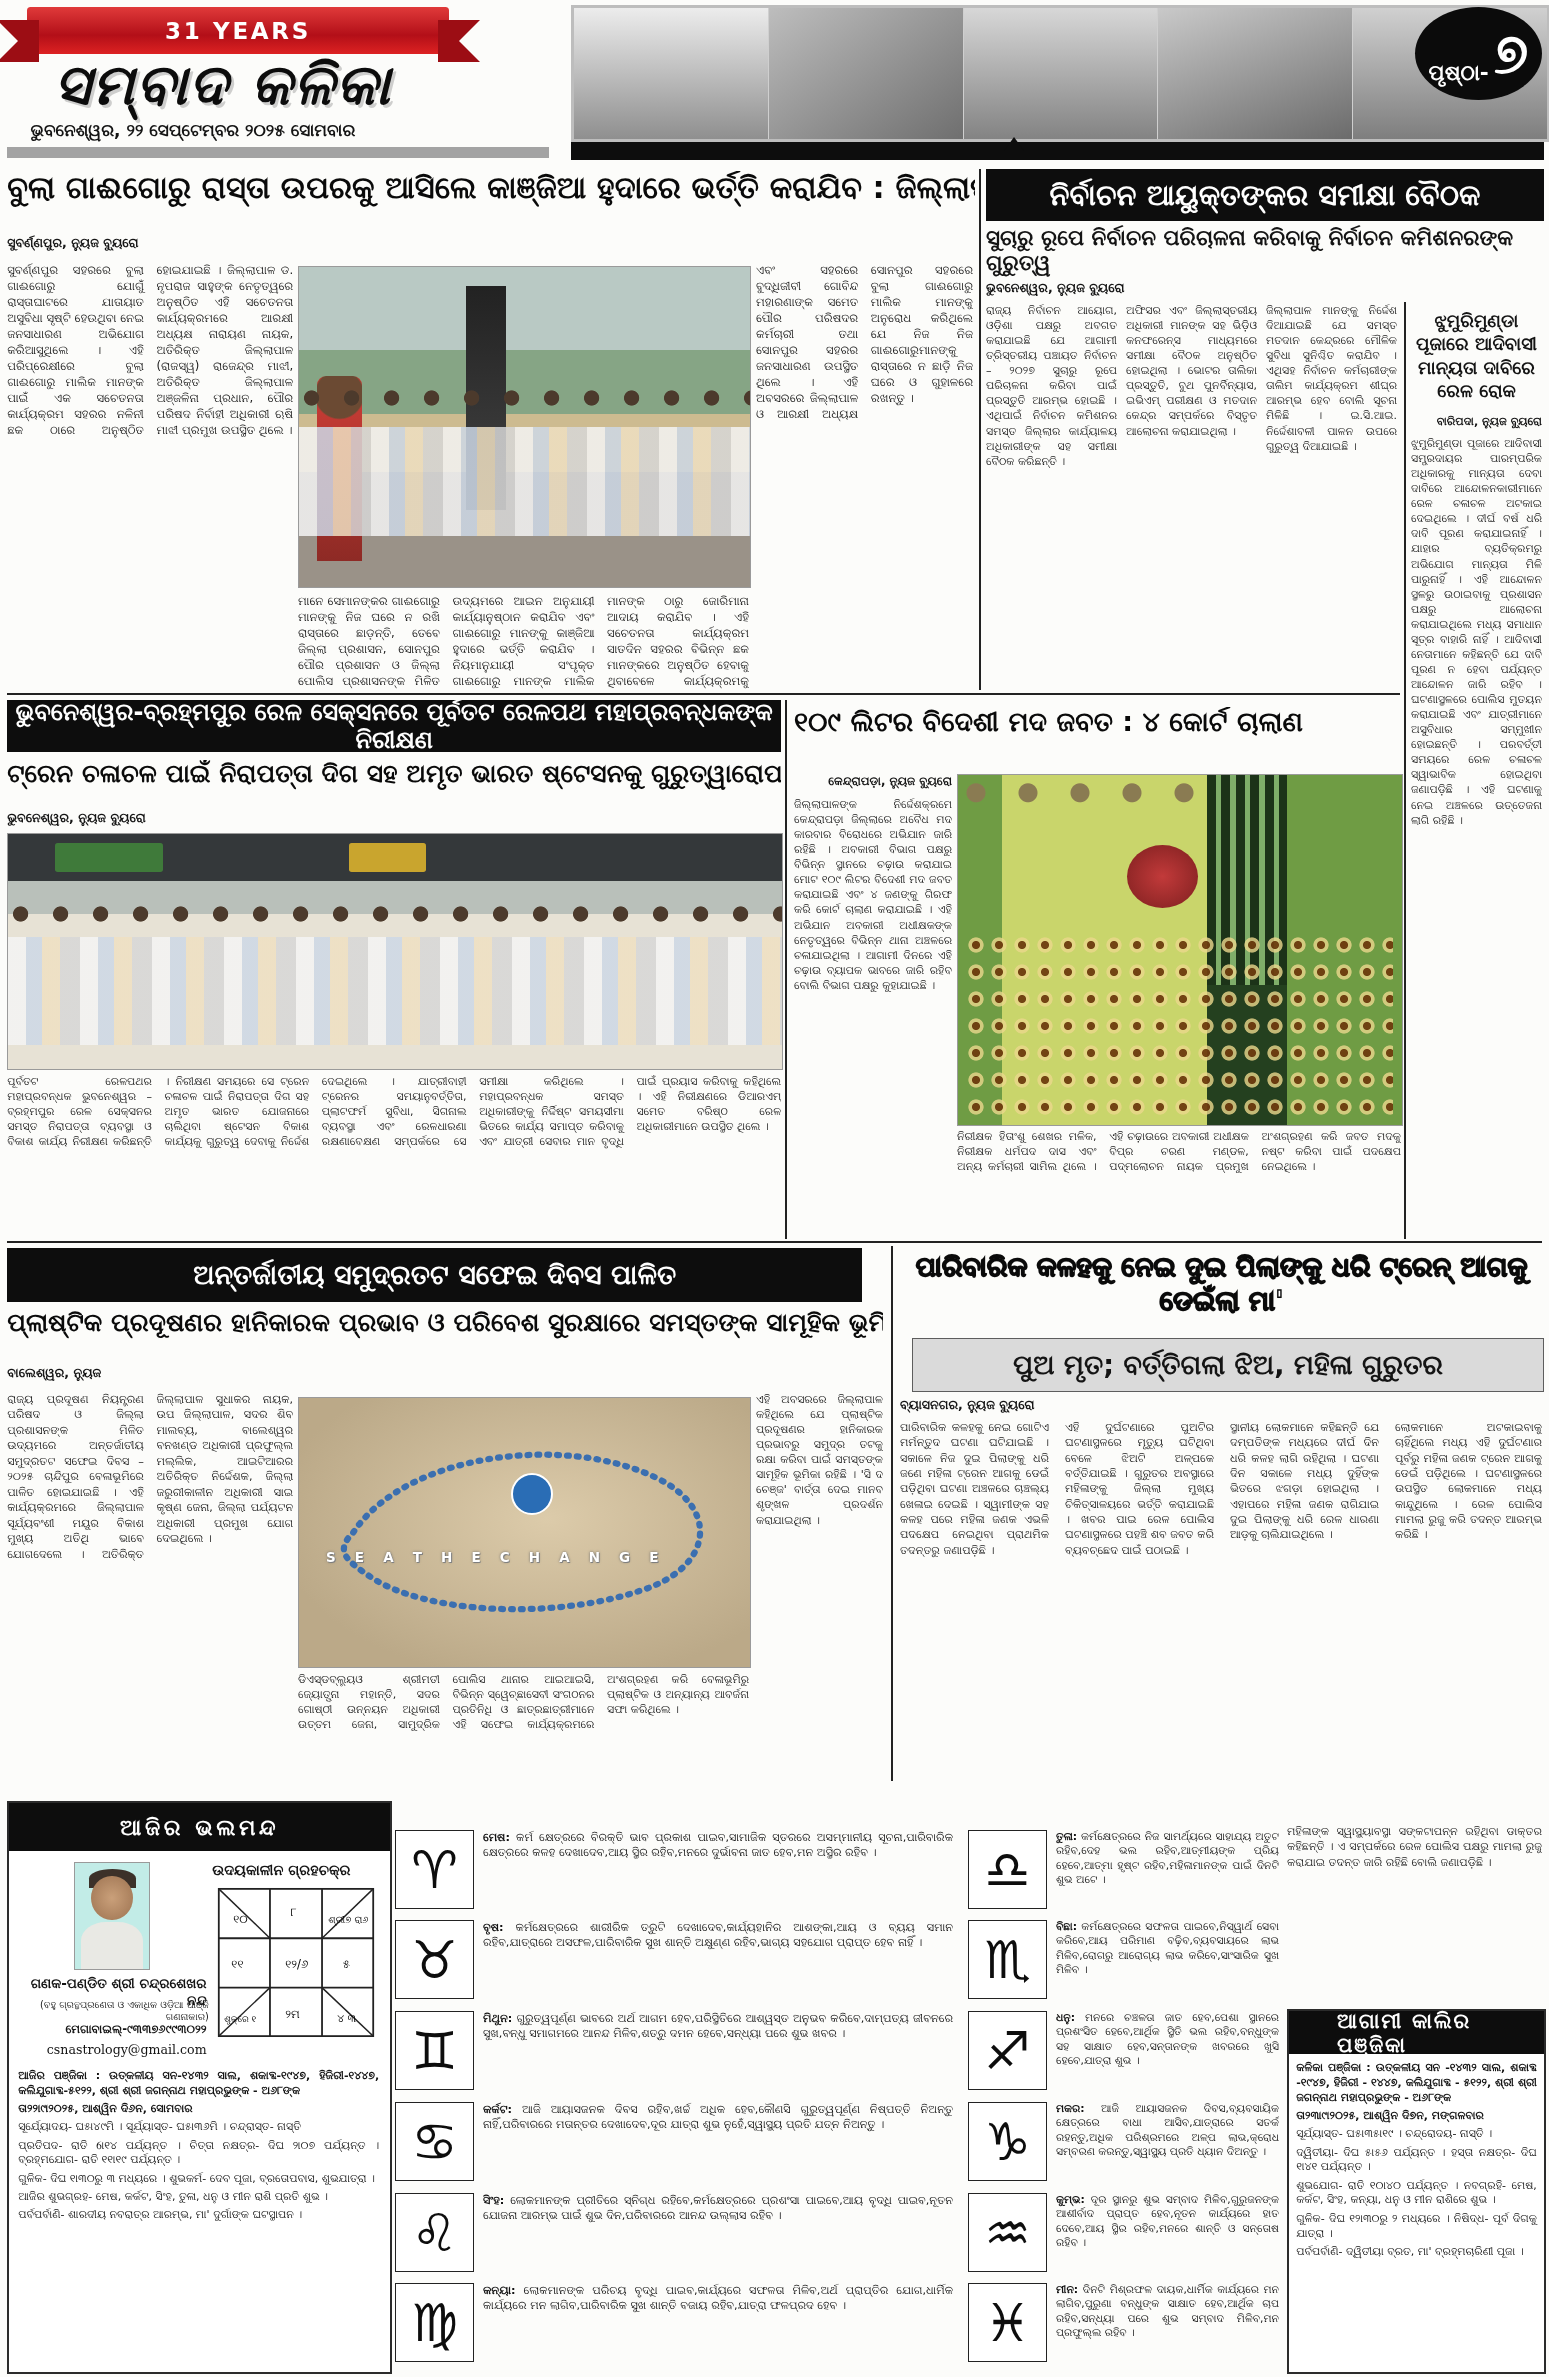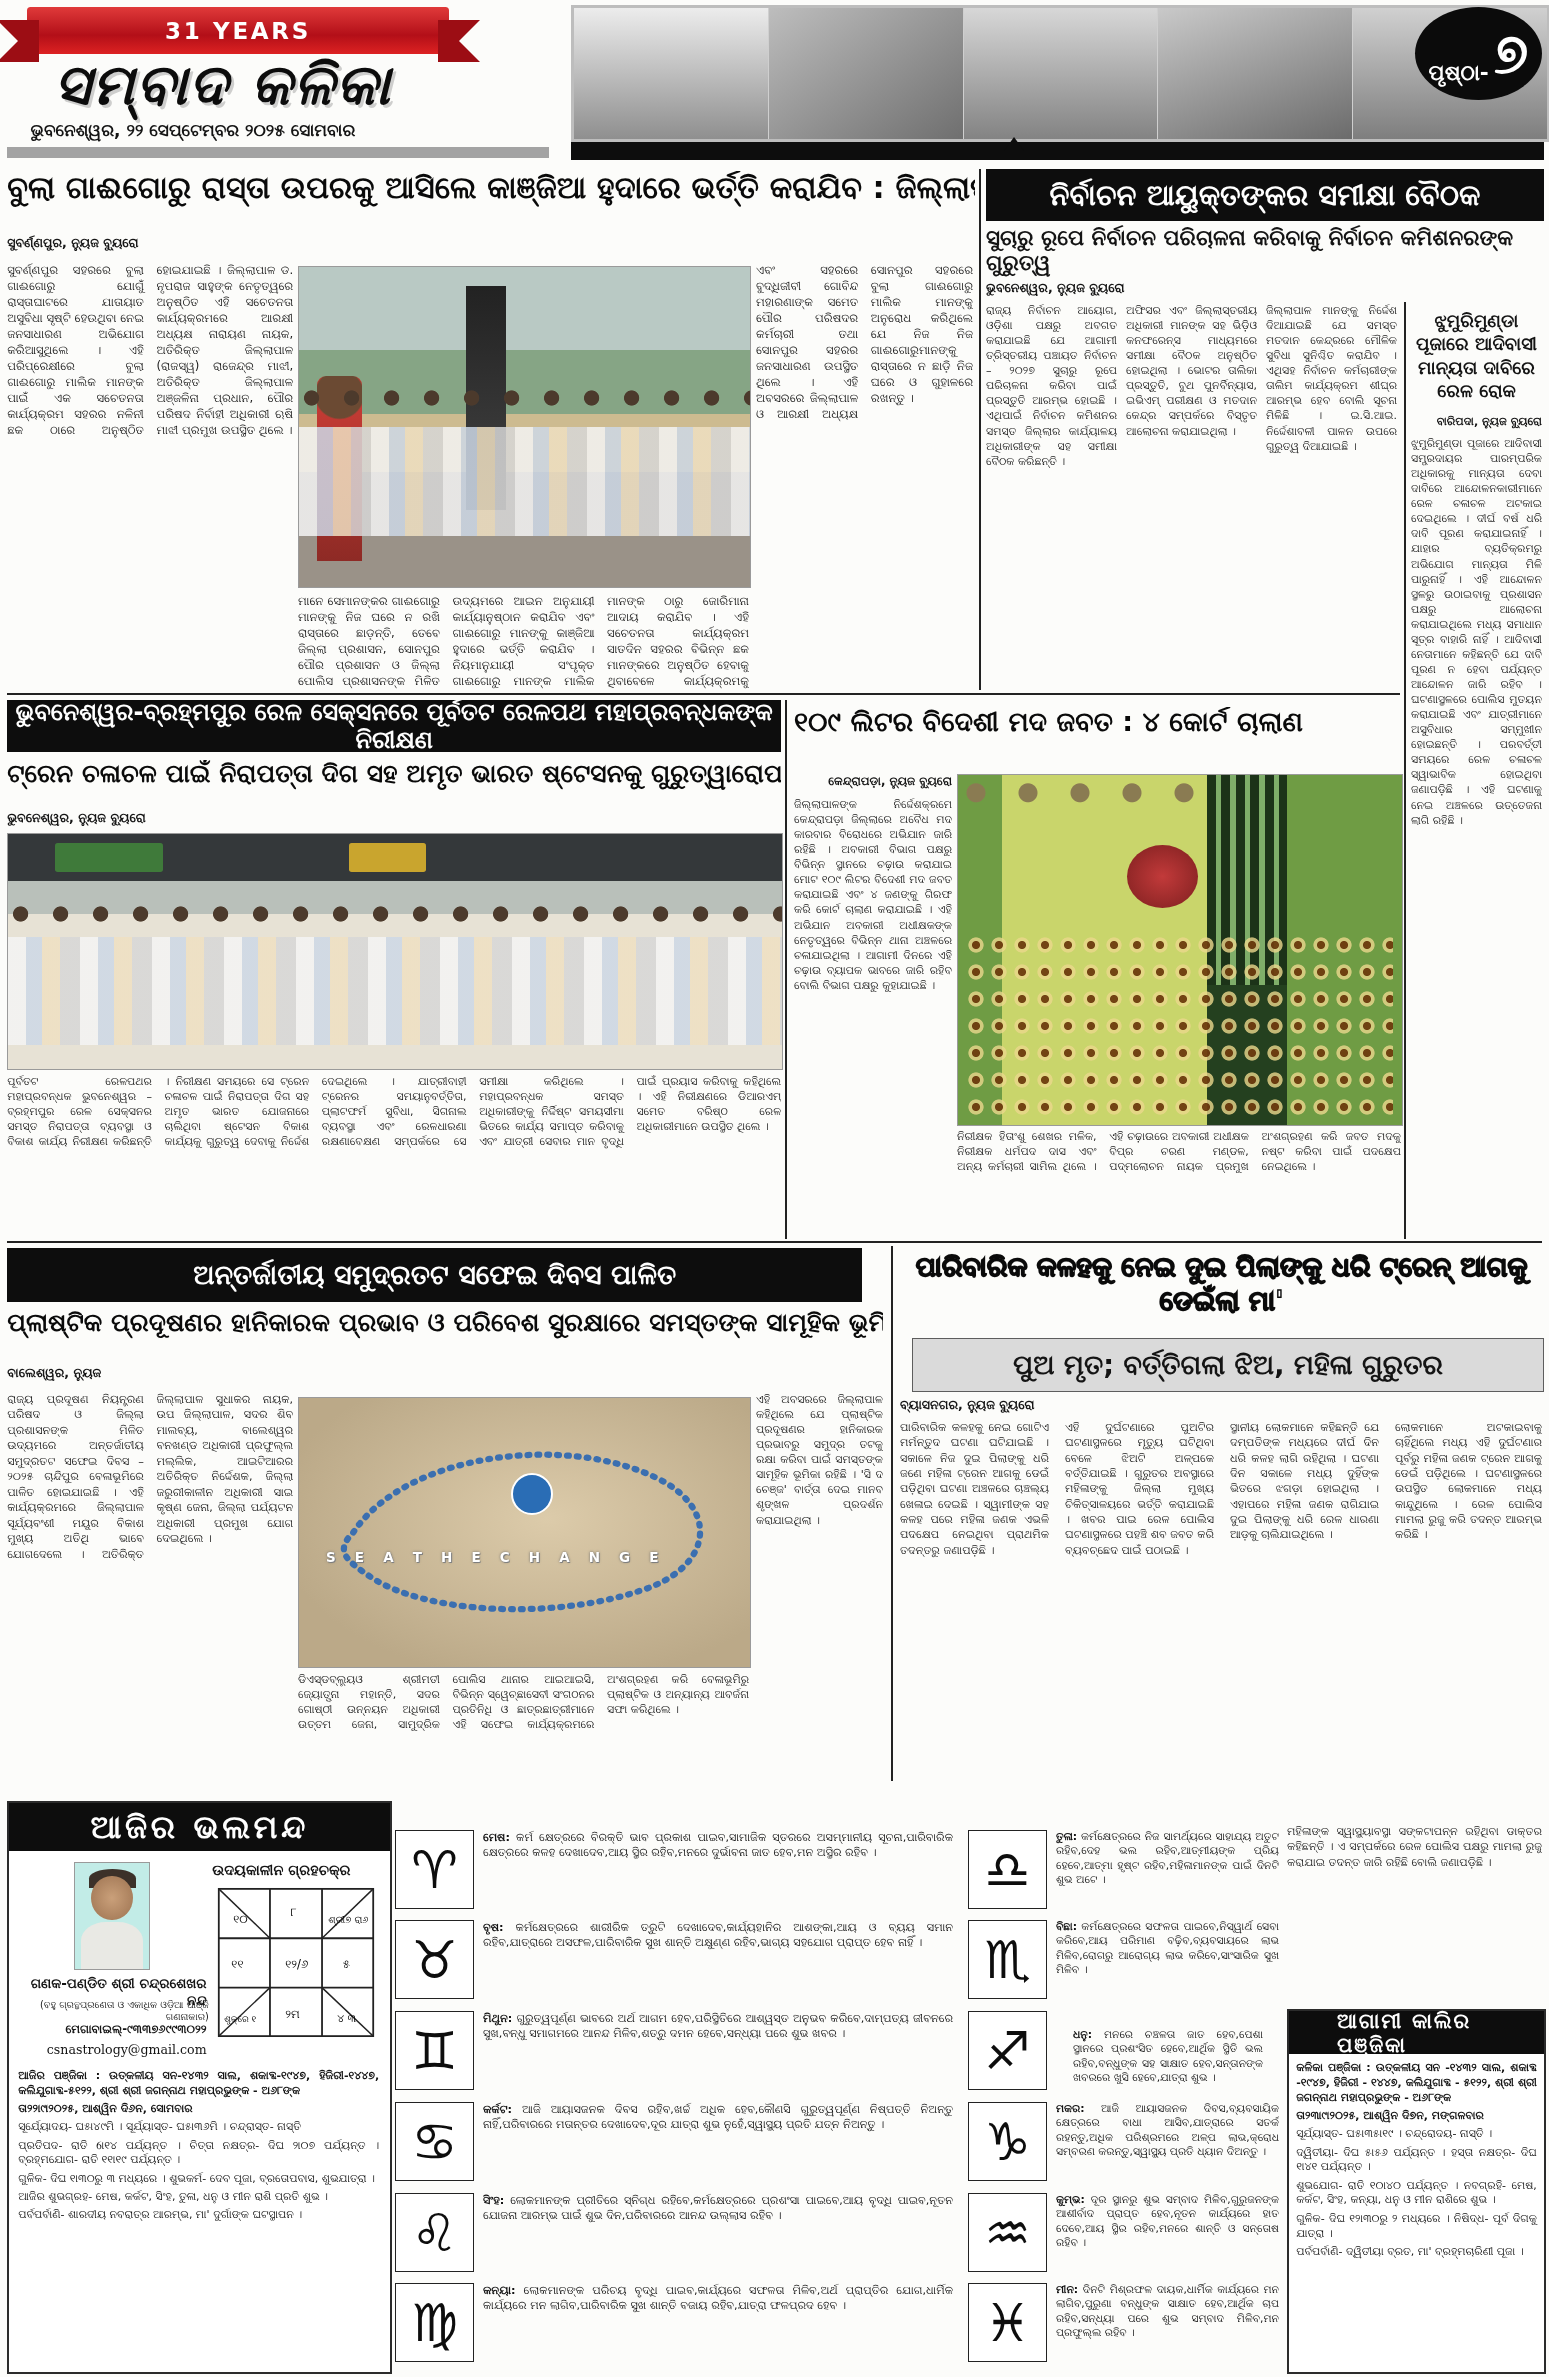--- a/index.html
+++ b/index.html
@@ -177,21 +177,21 @@
   <div class="abs outline-hl" style="left:900px;top:1250px;width:643px;height:83px;">ପାରିବାରିକ କଳହକୁ ନେଇ ଦୁଇ ପିଲାଙ୍କୁ ଧରି ଟ୍ରେନ୍ ଆଗକୁ ଡେଇଁଲା ମା'</div>
   <div class="abs graybox" style="left:912px;top:1338px;width:630px;height:52px;">ପୁଅ ମୃତ; ବର୍ତ୍ତିଗଲା ଝିଅ, ମହିଳା ଗୁରୁତର</div>
   <div class="abs byline" style="left:900px;top:1397px;width:233px;">ବ୍ୟାସନଗର, ନ୍ୟୁଜ ବ୍ୟୁରୋ</div>
   <div class="abs body-sm" style="left:900px;top:1420px;width:149px;height:395px;font-size:11.2px;">ପାରିବାରିକ କଳହକୁ ନେଇ ଗୋଟିଏ ମର୍ମନ୍ତୁଦ ଘଟଣା ଘଟିଯାଇଛି । ସକାଳେ ନିଜ ଦୁଇ ପିଲାଙ୍କୁ ଧରି ଜଣେ ମହିଳା ଟ୍ରେନ ଆଗକୁ ଡେଇଁ ପଡ଼ିଥିବା ଘଟଣା ଅଞ୍ଚଳରେ ଚାଞ୍ଚଲ୍ୟ ଖେଳାଇ ଦେଇଛି । ସ୍ୱାମୀଙ୍କ ସହ କଳହ ପରେ ମହିଳା ଜଣକ ଏଭଳି ପଦକ୍ଷେପ ନେଇଥିବା ପ୍ରାଥମିକ ତଦନ୍ତରୁ ଜଣାପଡ଼ିଛି ।</div>
   <div class="abs body-sm" style="left:1065px;top:1420px;width:149px;height:395px;font-size:11.2px;">ଏହି ଦୁର୍ଘଟଣାରେ ପୁଅଟିର ଘଟଣାସ୍ଥଳରେ ମୃତ୍ୟୁ ଘଟିଥିବା ବେଳେ ଝିଅଟି ଅଳ୍ପକେ ବର୍ତ୍ତିଯାଇଛି । ଗୁରୁତର ଅବସ୍ଥାରେ ମହିଳାଙ୍କୁ ଜିଲ୍ଲା ମୁଖ୍ୟ ଚିକିତ୍ସାଳୟରେ ଭର୍ତ୍ତି କରାଯାଇଛି । ଖବର ପାଇ ରେଳ ପୋଲିସ ଘଟଣାସ୍ଥଳରେ ପହଞ୍ଚି ଶବ ଜବତ କରି ବ୍ୟବଚ୍ଛେଦ ପାଇଁ ପଠାଇଛି ।</div>
   <div class="abs body-sm" style="left:1230px;top:1420px;width:149px;height:395px;font-size:11.2px;">ସ୍ଥାନୀୟ ଲୋକମାନେ କହିଛନ୍ତି ଯେ ଦମ୍ପତିଙ୍କ ମଧ୍ୟରେ ଦୀର୍ଘ ଦିନ ଧରି କଳହ ଲାଗି ରହିଥିଲା । ଘଟଣା ଦିନ ସକାଳେ ମଧ୍ୟ ଦୁହିଁଙ୍କ ଭିତରେ ଝଗଡ଼ା ହୋଇଥିଲା । ଏହାପରେ ମହିଳା ଜଣକ ରାଗିଯାଇ ଦୁଇ ପିଲାଙ୍କୁ ଧରି ରେଳ ଧାରଣା ଆଡ଼କୁ ଚାଲିଯାଇଥିଲେ ।</div>
   <div class="abs body-sm" style="left:1395px;top:1420px;width:147px;height:395px;font-size:11.2px;">ଲୋକମାନେ ଅଟକାଇବାକୁ ଚାହିଁଥିଲେ ମଧ୍ୟ ଏହି ଦୁର୍ଘଟଣାର ପୂର୍ବରୁ ମହିଳା ଜଣକ ଟ୍ରେନ ଆଗକୁ ଡେଇଁ ପଡ଼ିଥିଲେ । ଘଟଣାସ୍ଥଳରେ ଉପସ୍ଥିତ ଲୋକମାନେ ମଧ୍ୟ କାନ୍ଦୁଥିଲେ । ରେଳ ପୋଲିସ ମାମଲା ରୁଜୁ କରି ତଦନ୍ତ ଆରମ୍ଭ କରିଛି ।</div>
   <div class="abs body-sm" style="left:1287px;top:1824px;width:255px;height:172px;font-size:11.2px;">ମହିଳାଙ୍କ ସ୍ୱାସ୍ଥ୍ୟାବସ୍ଥା ସଙ୍କଟାପନ୍ନ ରହିଥିବା ଡାକ୍ତର କହିଛନ୍ତି । ଏ ସମ୍ପର୍କରେ ରେଳ ପୋଲିସ ପକ୍ଷରୁ ମାମଲା ରୁଜୁ କରାଯାଇ ତଦନ୍ତ ଜାରି ରହିଛି ବୋଲି ଜଣାପଡ଼ିଛି ।</div>
 
   <div class="abs boxed" style="left:7.2px;top:1801px;width:381px;height:569px;">
-    <div class="box-head" style="height:48px;font-size:32px;">ଆଜିର ଭଲମନ୍ଦ</div>
+    <div class="box-head" style="height:48px;font-size:22px;">ଆଜିର ଭଲମନ୍ଦ</div>
     <div class="abs photo ph-astro" style="left:65px;top:59px;width:74px;height:106px;">
       <div class="hair"></div>
       <div class="face"></div>
       <div class="shirt"></div>
     </div>
     <div class="abs" style="left:203px;top:59px;width:171px;font-weight:800;font-size:14.4px;">ଉଦୟକାଳୀନ ଗ୍ରହଚକ୍ର</div>
     <svg class="abs" style="left:208px;top:84px;" width="158" height="151" viewBox="0 0 176 168">
       <rect x="2" y="2" width="172" height="164" fill="#fff" stroke="#222" stroke-width="2"></rect>
       <line x1="59" y1="2" x2="59" y2="166" stroke="#222" stroke-width="2"></line>
       <line x1="117" y1="2" x2="117" y2="166" stroke="#222" stroke-width="2"></line>
@@ -254,21 +254,21 @@
   <div class="abs zrow" style="left:968px;top:1830px;width:312px;">
     <div class="zicon">♎</div>
     <p class="ztext" style="width:223px;height:86px;margin:0;font-size:10.8px;"><b class="zname">ତୁଳା:</b> <span>କର୍ମକ୍ଷେତ୍ରରେ ନିଜ ସାମର୍ଥ୍ୟରେ ସାହାଯ୍ୟ ଅତୁଟ ରହିବ,ଦେହ ଭଲ ରହିବ,ଆତ୍ମୀୟଙ୍କ ପ୍ରିୟ ହେବେ,ଆତ୍ମା ହୃଷ୍ଟ ରହିବ,ମହିଳାମାନଙ୍କ ପାଇଁ ଦିନଟି ଶୁଭ ଅଟେ ।</span></p>
   </div>
   <div class="abs zrow" style="left:968px;top:1920px;width:312px;">
     <div class="zicon">♏</div>
     <p class="ztext" style="width:223px;height:86px;margin:0;font-size:10.8px;"><b class="zname">ବିଛା:</b> <span>କର୍ମକ୍ଷେତ୍ରରେ ସଫଳତା ପାଇବେ,ନିସ୍ୱାର୍ଥ ସେବା କରିବେ,ଆୟ ପରିମାଣ ବଢ଼ିବ,ବ୍ୟବସାୟରେ ଲାଭ ମିଳିବ,ରୋଗରୁ ଆରୋଗ୍ୟ ଲାଭ କରିବେ,ସାଂସାରିକ ସୁଖ ମିଳିବ ।</span></p>
   </div>
   <div class="abs zrow" style="left:968px;top:2011px;width:312px;">
     <div class="zicon">♐</div>
-    <p class="ztext" style="width:223px;height:86px;margin:17px;font-size:10.8px;"><b class="zname">ଧନୁ:</b> <span>ମନରେ ଚଞ୍ଚଳତା ଜାତ ହେବ,ପେଶା ସ୍ଥାନରେ ପ୍ରଶଂସିତ ହେବେ,ଆର୍ଥିକ ସ୍ଥିତି ଭଲ ରହିବ,ବନ୍ଧୁଙ୍କ ସହ ସାକ୍ଷାତ ହେବ,ସନ୍ତାନଙ୍କ ଖବରରେ ଖୁସି ହେବେ,ଯାତ୍ରା ଶୁଭ ।</span></p>
+    <p class="ztext" style="width:223px;height:86px;margin:0;font-size:10.8px;"><b class="zname">ଧନୁ:</b> <span>ମନରେ ଚଞ୍ଚଳତା ଜାତ ହେବ,ପେଶା ସ୍ଥାନରେ ପ୍ରଶଂସିତ ହେବେ,ଆର୍ଥିକ ସ୍ଥିତି ଭଲ ରହିବ,ବନ୍ଧୁଙ୍କ ସହ ସାକ୍ଷାତ ହେବ,ସନ୍ତାନଙ୍କ ଖବରରେ ଖୁସି ହେବେ,ଯାତ୍ରା ଶୁଭ ।</span></p>
   </div>
   <div class="abs zrow" style="left:968px;top:2102px;width:312px;">
     <div class="zicon">♑</div>
     <p class="ztext" style="width:223px;height:86px;margin:0;font-size:10.8px;"><b class="zname">ମକର:</b> <span>ଆଜି ଆୟାସଜନକ ଦିବସ,ବ୍ୟବସାୟିକ କ୍ଷେତ୍ରରେ ବାଧା ଆସିବ,ଯାତ୍ରାରେ ସତର୍କ ରହନ୍ତୁ,ଅଧିକ ପରିଶ୍ରମରେ ଅଳ୍ପ ଲାଭ,କ୍ରୋଧ ସମ୍ବରଣ କରନ୍ତୁ,ସ୍ୱାସ୍ଥ୍ୟ ପ୍ରତି ଧ୍ୟାନ ଦିଅନ୍ତୁ ।</span></p>
   </div>
   <div class="abs zrow" style="left:968px;top:2193px;width:312px;">
     <div class="zicon">♒</div>
     <p class="ztext" style="width:223px;height:86px;margin:0;font-size:10.8px;"><b class="zname">କୁମ୍ଭ:</b> <span>ଦୂର ସ୍ଥାନରୁ ଶୁଭ ସମ୍ବାଦ ମିଳିବ,ଗୁରୁଜନଙ୍କ ଆଶୀର୍ବାଦ ପ୍ରାପ୍ତ ହେବ,ନୂତନ କାର୍ଯ୍ୟରେ ହାତ ଦେବେ,ଆୟ ସ୍ଥିର ରହିବ,ମନରେ ଶାନ୍ତି ଓ ସନ୍ତୋଷ ରହିବ ।</span></p>
   </div>
   <div class="abs zrow" style="left:968px;top:2283px;width:312px;">

